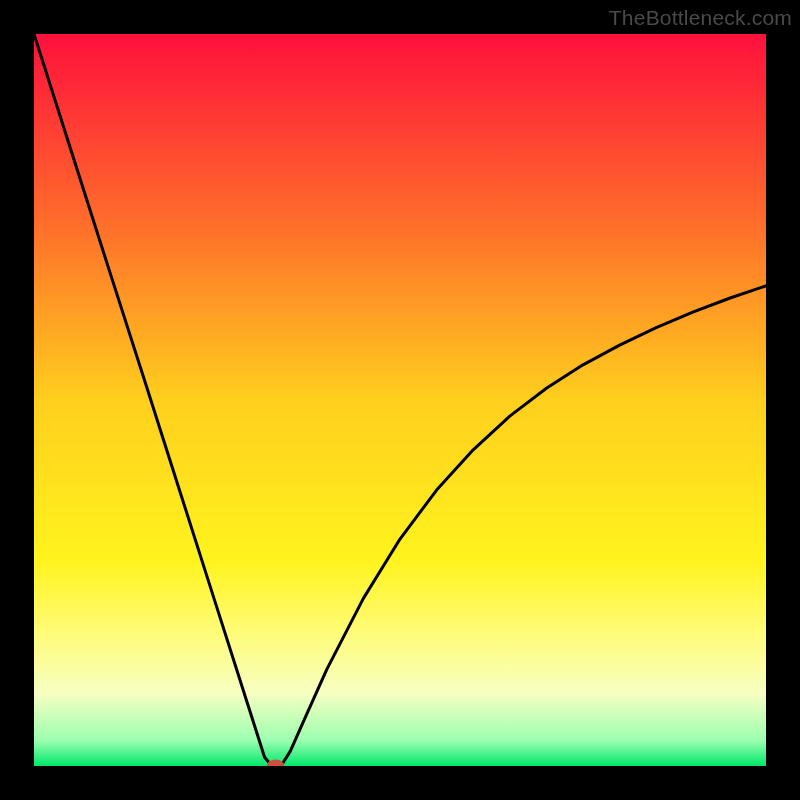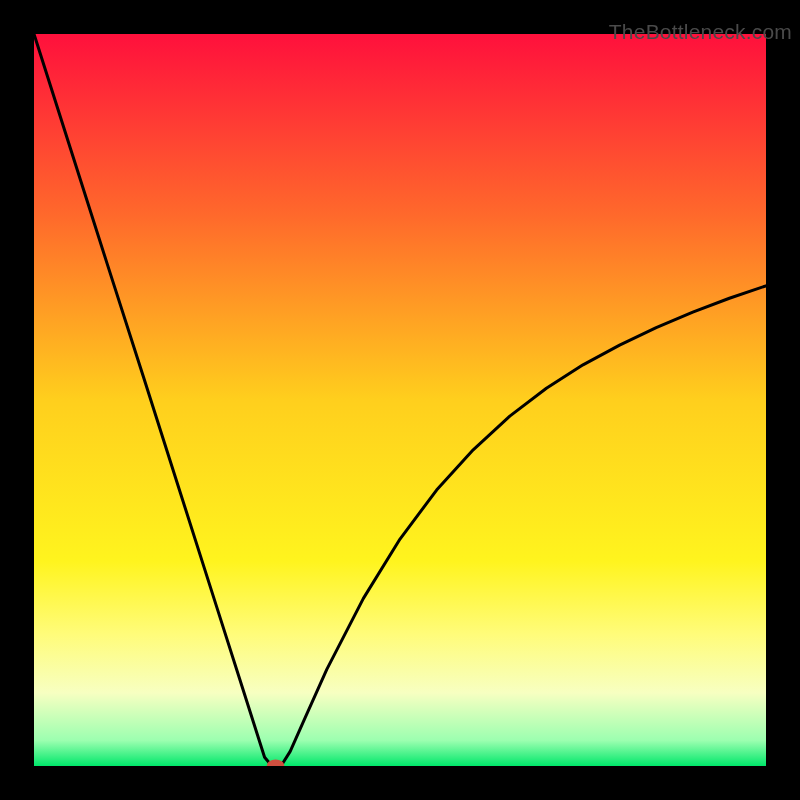--- a/index.html
+++ b/index.html
@@ -12,21 +12,21 @@
     font-family: Arial, Helvetica, sans-serif;
   }
   .frame {
     position: relative;
     width: 800px;
     height: 800px;
     background: #000;
   }
   .watermark {
     position: absolute;
-    top: 20px;
+    top: 6px;
     right: 8px;
     color: #4a4a4a;
     font-size: 21px;
     font-weight: 400;
     letter-spacing: 0.2px;
     z-index: 5;
   }
   .plot {
     position: absolute;
     left: 34px;

